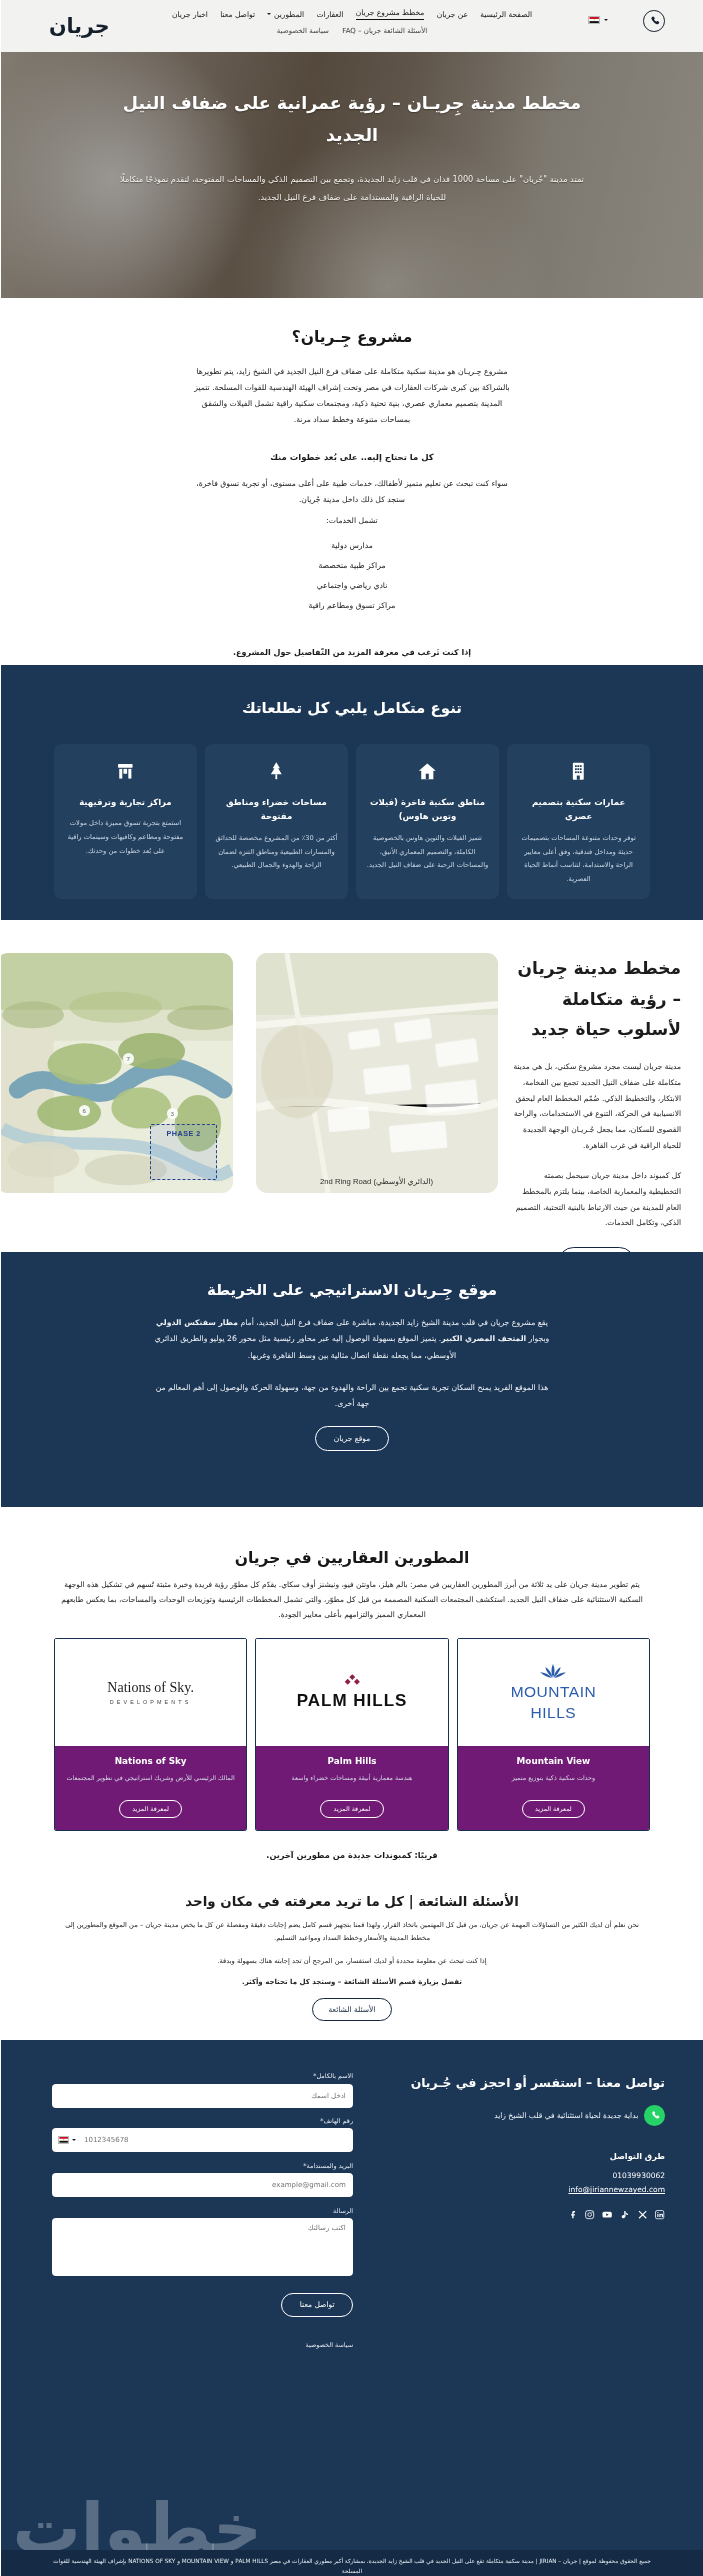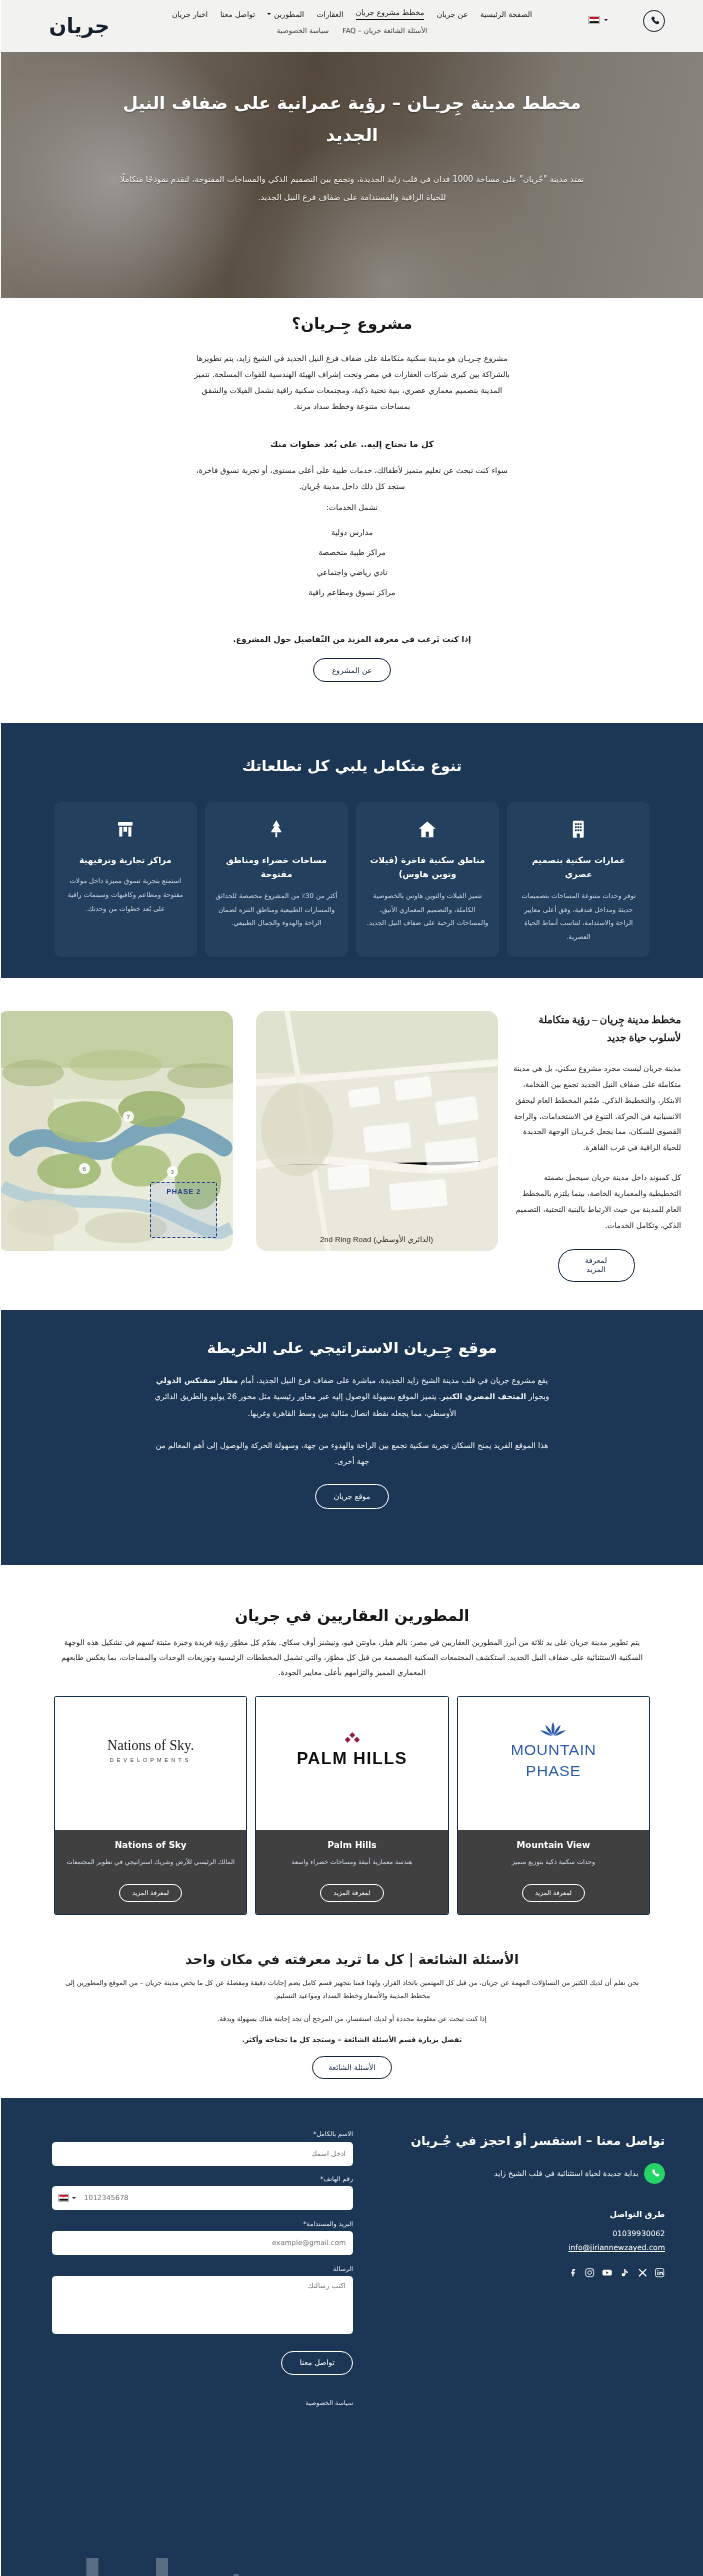--- a/index.html
+++ b/index.html
@@ -38,21 +38,21 @@
       linear-gradient(102deg,#c7c0b4 0%,#a3968a 22%,#7b6b5b 42%,#8d7f72 55%,#c2bcb2 75%,#d8d5cd 100%);
   }
   .hero::before{ content:""; position:absolute; inset:0; background:rgba(32,26,20,.42); }
   .hero-inner{ position:relative; padding-top:35px; text-align:center; color:#fff; }
   .hero-title{ font-size:17.5px; font-weight:bold; line-height:1.85; width:515px; margin:0 auto;
                text-shadow:0 0.5px 1.5px rgba(0,0,0,.35); }
   .hero-p{ width:474px; margin:19.6px auto 0; font-size:8.2px; line-height:2.15; color:#f4f2ee;
            text-shadow:0 0.5px 1px rgba(0,0,0,.4); }
 
   
-  .about{ height:425px; text-align:center; padding-top:17px; }
+  .about{ height:367px; text-align:center; padding-top:30px; }
   h2.sec{ font-size:15.5px; font-weight:bold; color:#171717; }
   .about p.lead{ width:330px; margin:17.5px auto 0; font-size:7.7px; line-height:2.1; color:#222; }
   .about .sub{ margin-top:24px; font-weight:bold; font-size:8.5px; }
   .about .p2{ width:319px; margin:13.4px auto 0; font-size:7.7px; line-height:2.1; }
   .services{ list-style:none; margin-top:4.1px; }
   .services li{ font-size:7.7px; margin-top:11.3px; }
   .note{ margin-top:38px; font-weight:bold; font-size:8px; }
   .btn{ display:inline-block; margin-top:13.4px; padding:6.7px 17.5px; border-radius:15.5px;
         font-size:7.5px; cursor:pointer; background:transparent; font-family:inherit; }
   .btn-dark{ border:0.7px solid #14273f; color:#14273f; background:#fff; }
@@ -64,21 +64,21 @@
   .cards{ display:flex; gap:8.2px; width:596px; margin:27px auto 0; }
   .fcard{ flex:1; background:#23405f; border-radius:7.2px; padding:15.5px 10.3px 12.4px; min-height:152px; }
   .fcard .fic{ height:24px; display:flex; justify-content:center; align-items:center; }
   .fcard h3{ color:#fff; font-size:8.5px; font-weight:bold; margin-top:11.3px; line-height:1.7; }
   .fcard p{ color:#ccd7e4; font-size:6.7px; line-height:2.05; margin-top:8.2px; }
 
   
   .master{ height:332px; padding:33px 23px 0; }
   .master-flex{ display:flex; gap:13.4px; }
   .mtext{ width:170px; flex:none; }
-  .mtext h2{ font-size:10px; font-weight:bold; line-height:1.8;font-family:Liberation Serif, serif; }
+  .mtext h2{ font-size:17px; font-weight:bold; line-height:1.8; }
   .mtext p{ font-size:7.5px; line-height:2.1; margin-top:14.4px; color:#222; }
   .mtext .btn{ margin:15.5px auto 0; display:block; width:77px; text-align:center;}
   .maps{ display:flex; gap:23px; flex:1; }
   .mapimg{ position:relative; height:240px; border-radius:11.3px; overflow:hidden; flex:none; }
   .map1{ width:236px; }
   .map2{ width:242px; }
   .mapimg svg{ position:absolute; inset:0; width:100%; height:100%; }
   .phase-box{ position:absolute; left:14.4px; bottom:11.3px; width:67px; height:56px;
               border:1px dashed #27418f; background:rgba(125,158,214,.16); border-radius:1.5px; }
   .phase-box b{ display:block; text-align:center; margin-top:4.1px; color:#27418f;
@@ -96,21 +96,21 @@
   .location p.b{ font-weight:bold; margin-top:17.5px; width:auto; }
 
   
   .devs{ height:368px; text-align:center; padding-top:42px; }
   .devs .intro{ width:592px; margin:10.3px auto 0; font-size:7.5px; line-height:2.0; color:#222; }
   .dcards{ display:flex; gap:8.2px; width:596px; margin:15.5px auto 0; }
   .dcard{ flex:1; border:0.5px solid #16304f; border-radius:2.1px; overflow:hidden;
           display:flex; flex-direction:column; }
   .dlogo{ height:107px; background:#fff; display:flex; flex-direction:column;
           align-items:center; justify-content:center; direction:ltr; gap:3.1px;}
-  .dfoot{ background:#404040; color:#fff; padding:10.3px 9.3px 11.3px; flex:1;margin-top:26px; }
+  .dfoot{ background:#701a75; color:#fff; padding:10.3px 9.3px 11.3px; flex:1; }
   .dfoot h3{ font-size:8.8px; font-weight:bold; }
   .dfoot p{ font-size:6.4px; color:#d4dde8; margin-top:6.2px; line-height:1.9; min-height:21.6px;}
   .dfoot .btn{ margin-top:6.2px; padding:4.1px 12.4px; font-size:6.4px; }
   .soon{ margin-top:19.6px; font-weight:bold; font-size:8.2px; }
   .lg-mv{ color:#2b5cad; font-family:"Liberation Sans",sans-serif; font-size:15.5px; letter-spacing:0.5px; line-height:1.15; }
   .lg-ph{ color:#101010; font-family:"Liberation Sans",sans-serif; font-size:17px; font-weight:bold; letter-spacing:1px; }
   .lg-ns1{ color:#1c1c1c; font-family:"Liberation Serif",serif; font-size:14px; }
   .lg-ns2{ color:#444; font-family:"Liberation Sans",sans-serif; font-size:5.4px; letter-spacing:3.1px; }
 
   
@@ -349,21 +349,21 @@
     <div class="dcard">
       <div class="dlogo">
         <svg width="28" height="17.5" viewBox="0 0 54 34">
           <path d="M27 2 C23 10 23 20 27 28 C31 20 31 10 27 2z" fill="#2b5cad"></path>
           <path d="M12 8 C14 17 19 24 26 28 C24 19 19 12 12 8z" fill="#2b5cad"></path>
           <path d="M42 8 C40 17 35 24 28 28 C30 19 35 12 42 8z" fill="#2b5cad"></path>
           <path d="M2 18 C8 24 16 28 25 29 C19 22 11 18 2 18z" fill="#2b5cad"></path>
           <path d="M52 18 C46 24 38 28 29 29 C35 22 43 18 52 18z" fill="#2b5cad"></path>
         </svg>
         <div class="lg-mv">MOUNTAIN</div>
-        <div class="lg-mv">PHASE</div>
+        <div class="lg-mv">HILLS</div>
       </div>
       <div class="dfoot">
         <h3>Mountain View</h3>
         <p>وحدات سكنية ذكية بتوزيع متميز</p>
         <button class="btn btn-light">لمعرفة المزيد</button>
       </div>
     </div>
     <div class="dcard">
       <div class="dlogo">
         <svg width="20.6" height="13.4" viewBox="0 0 40 26">

